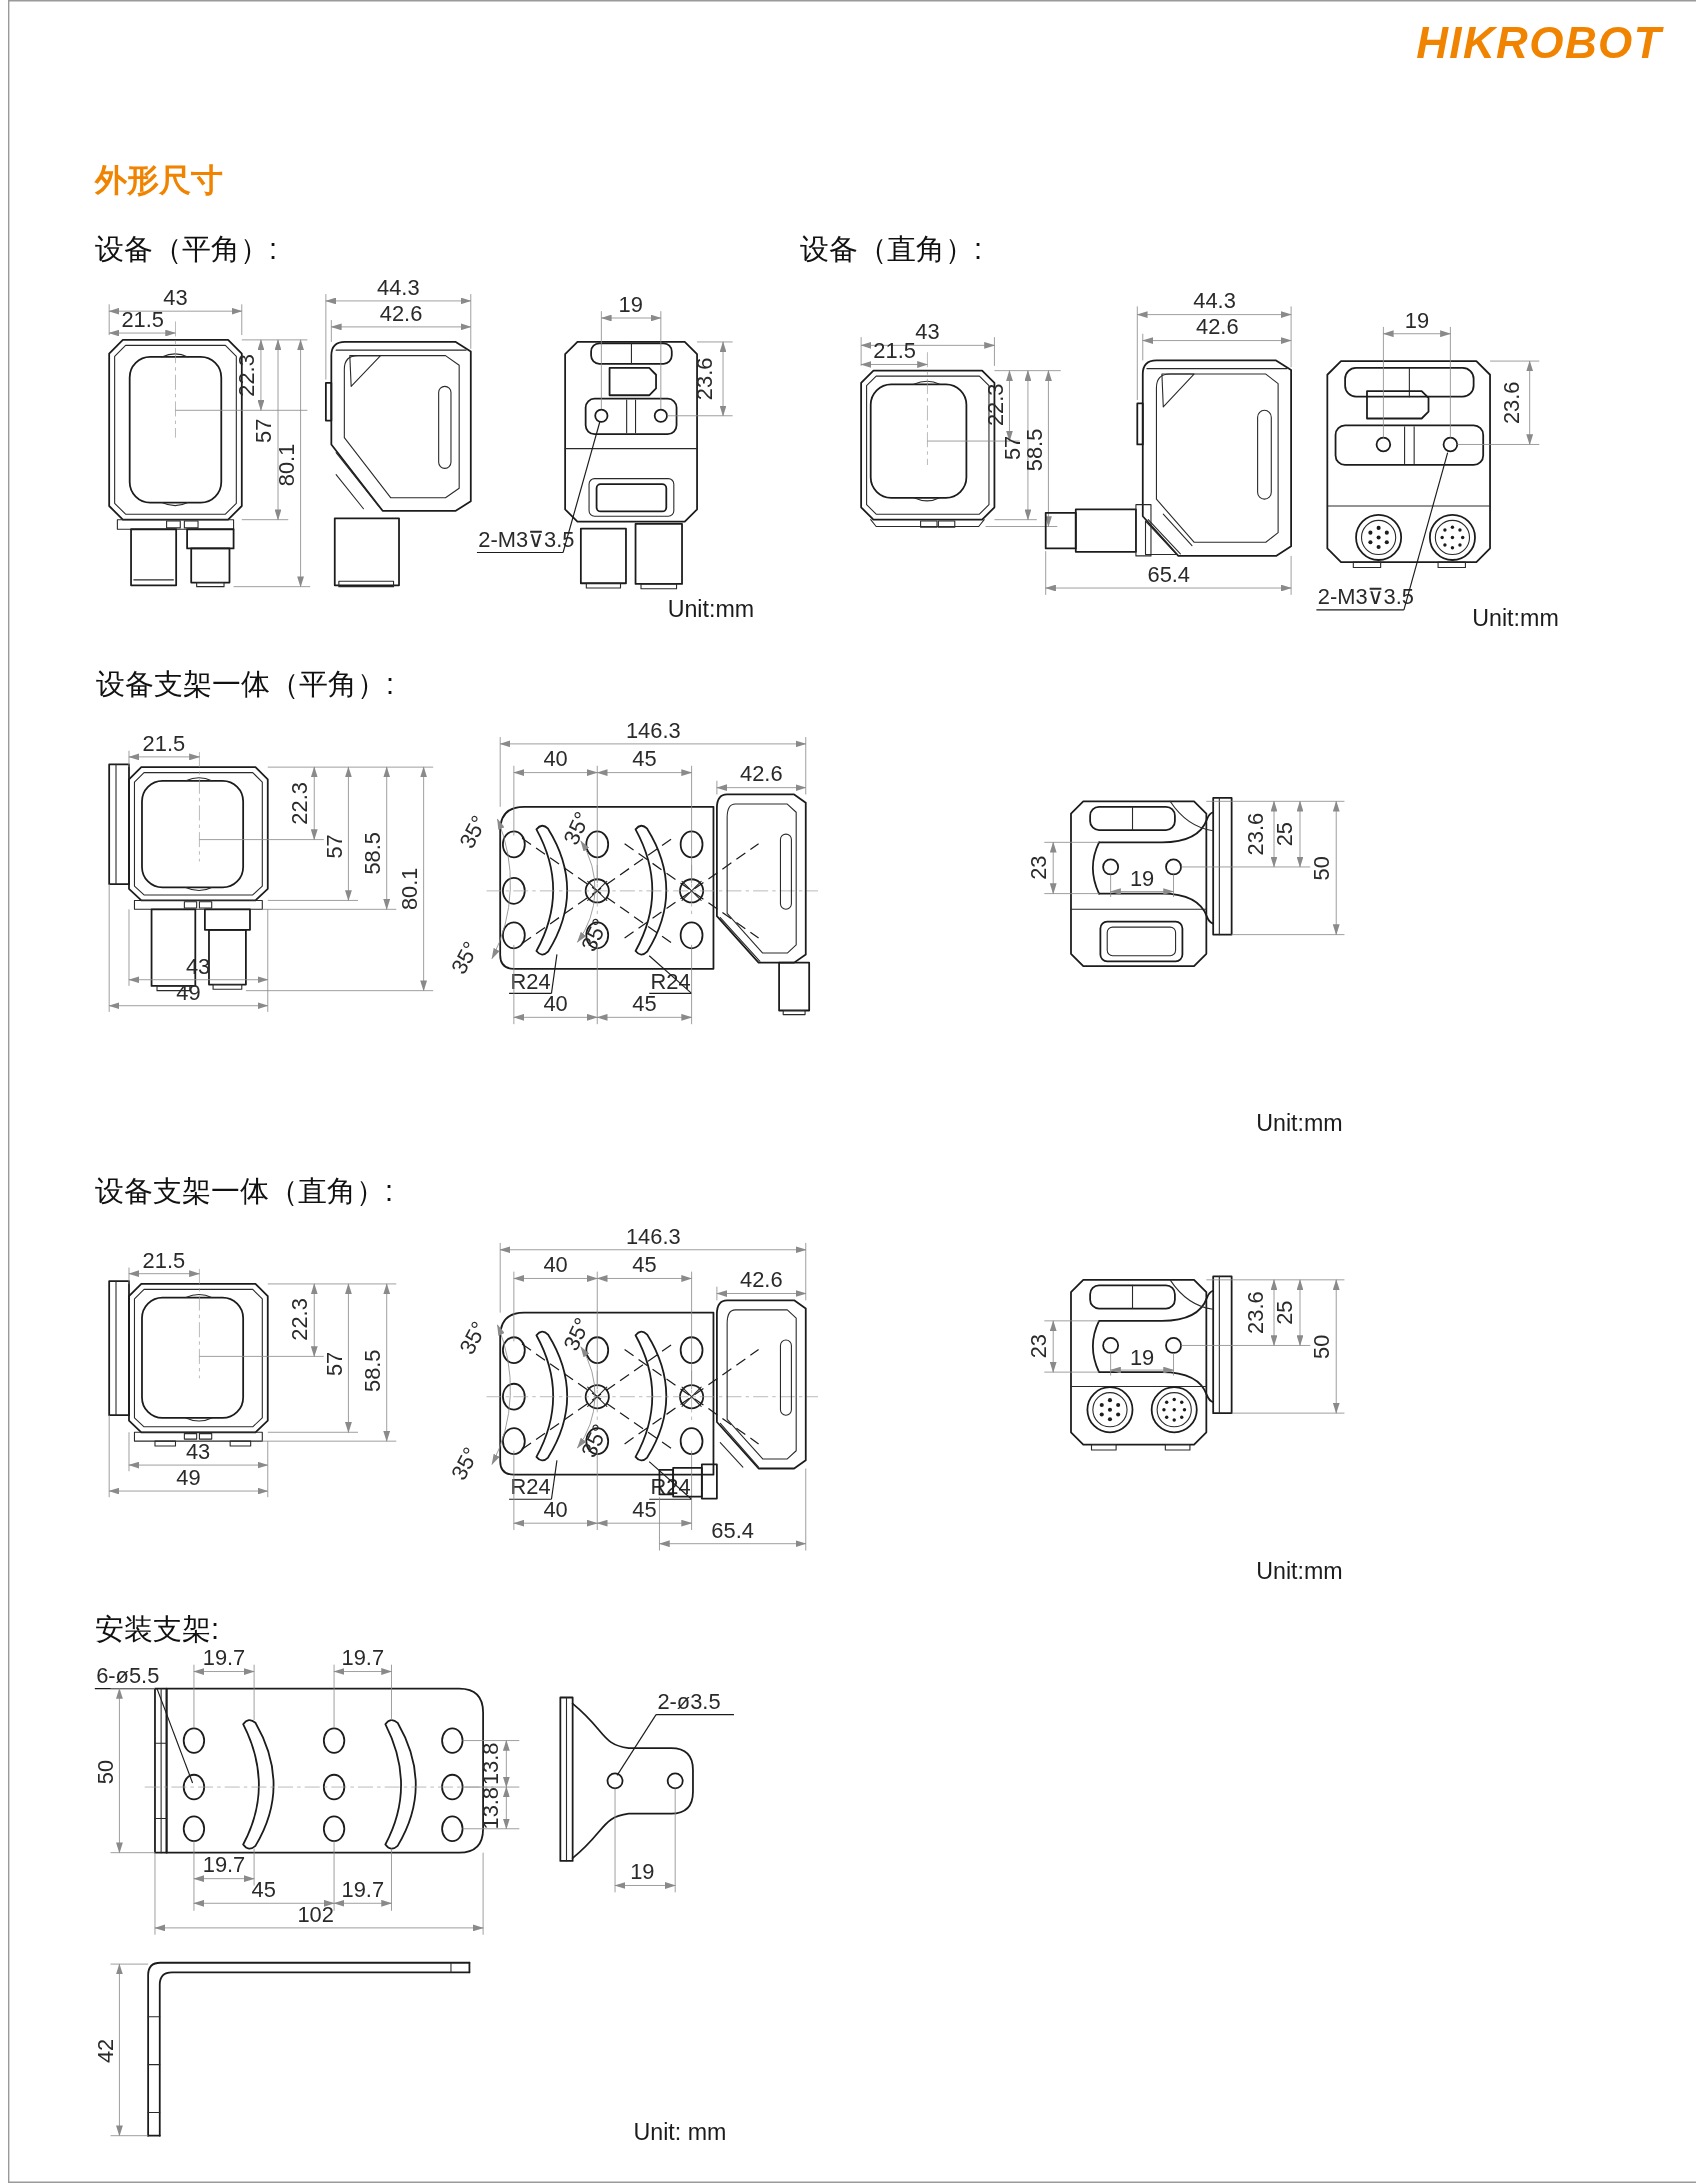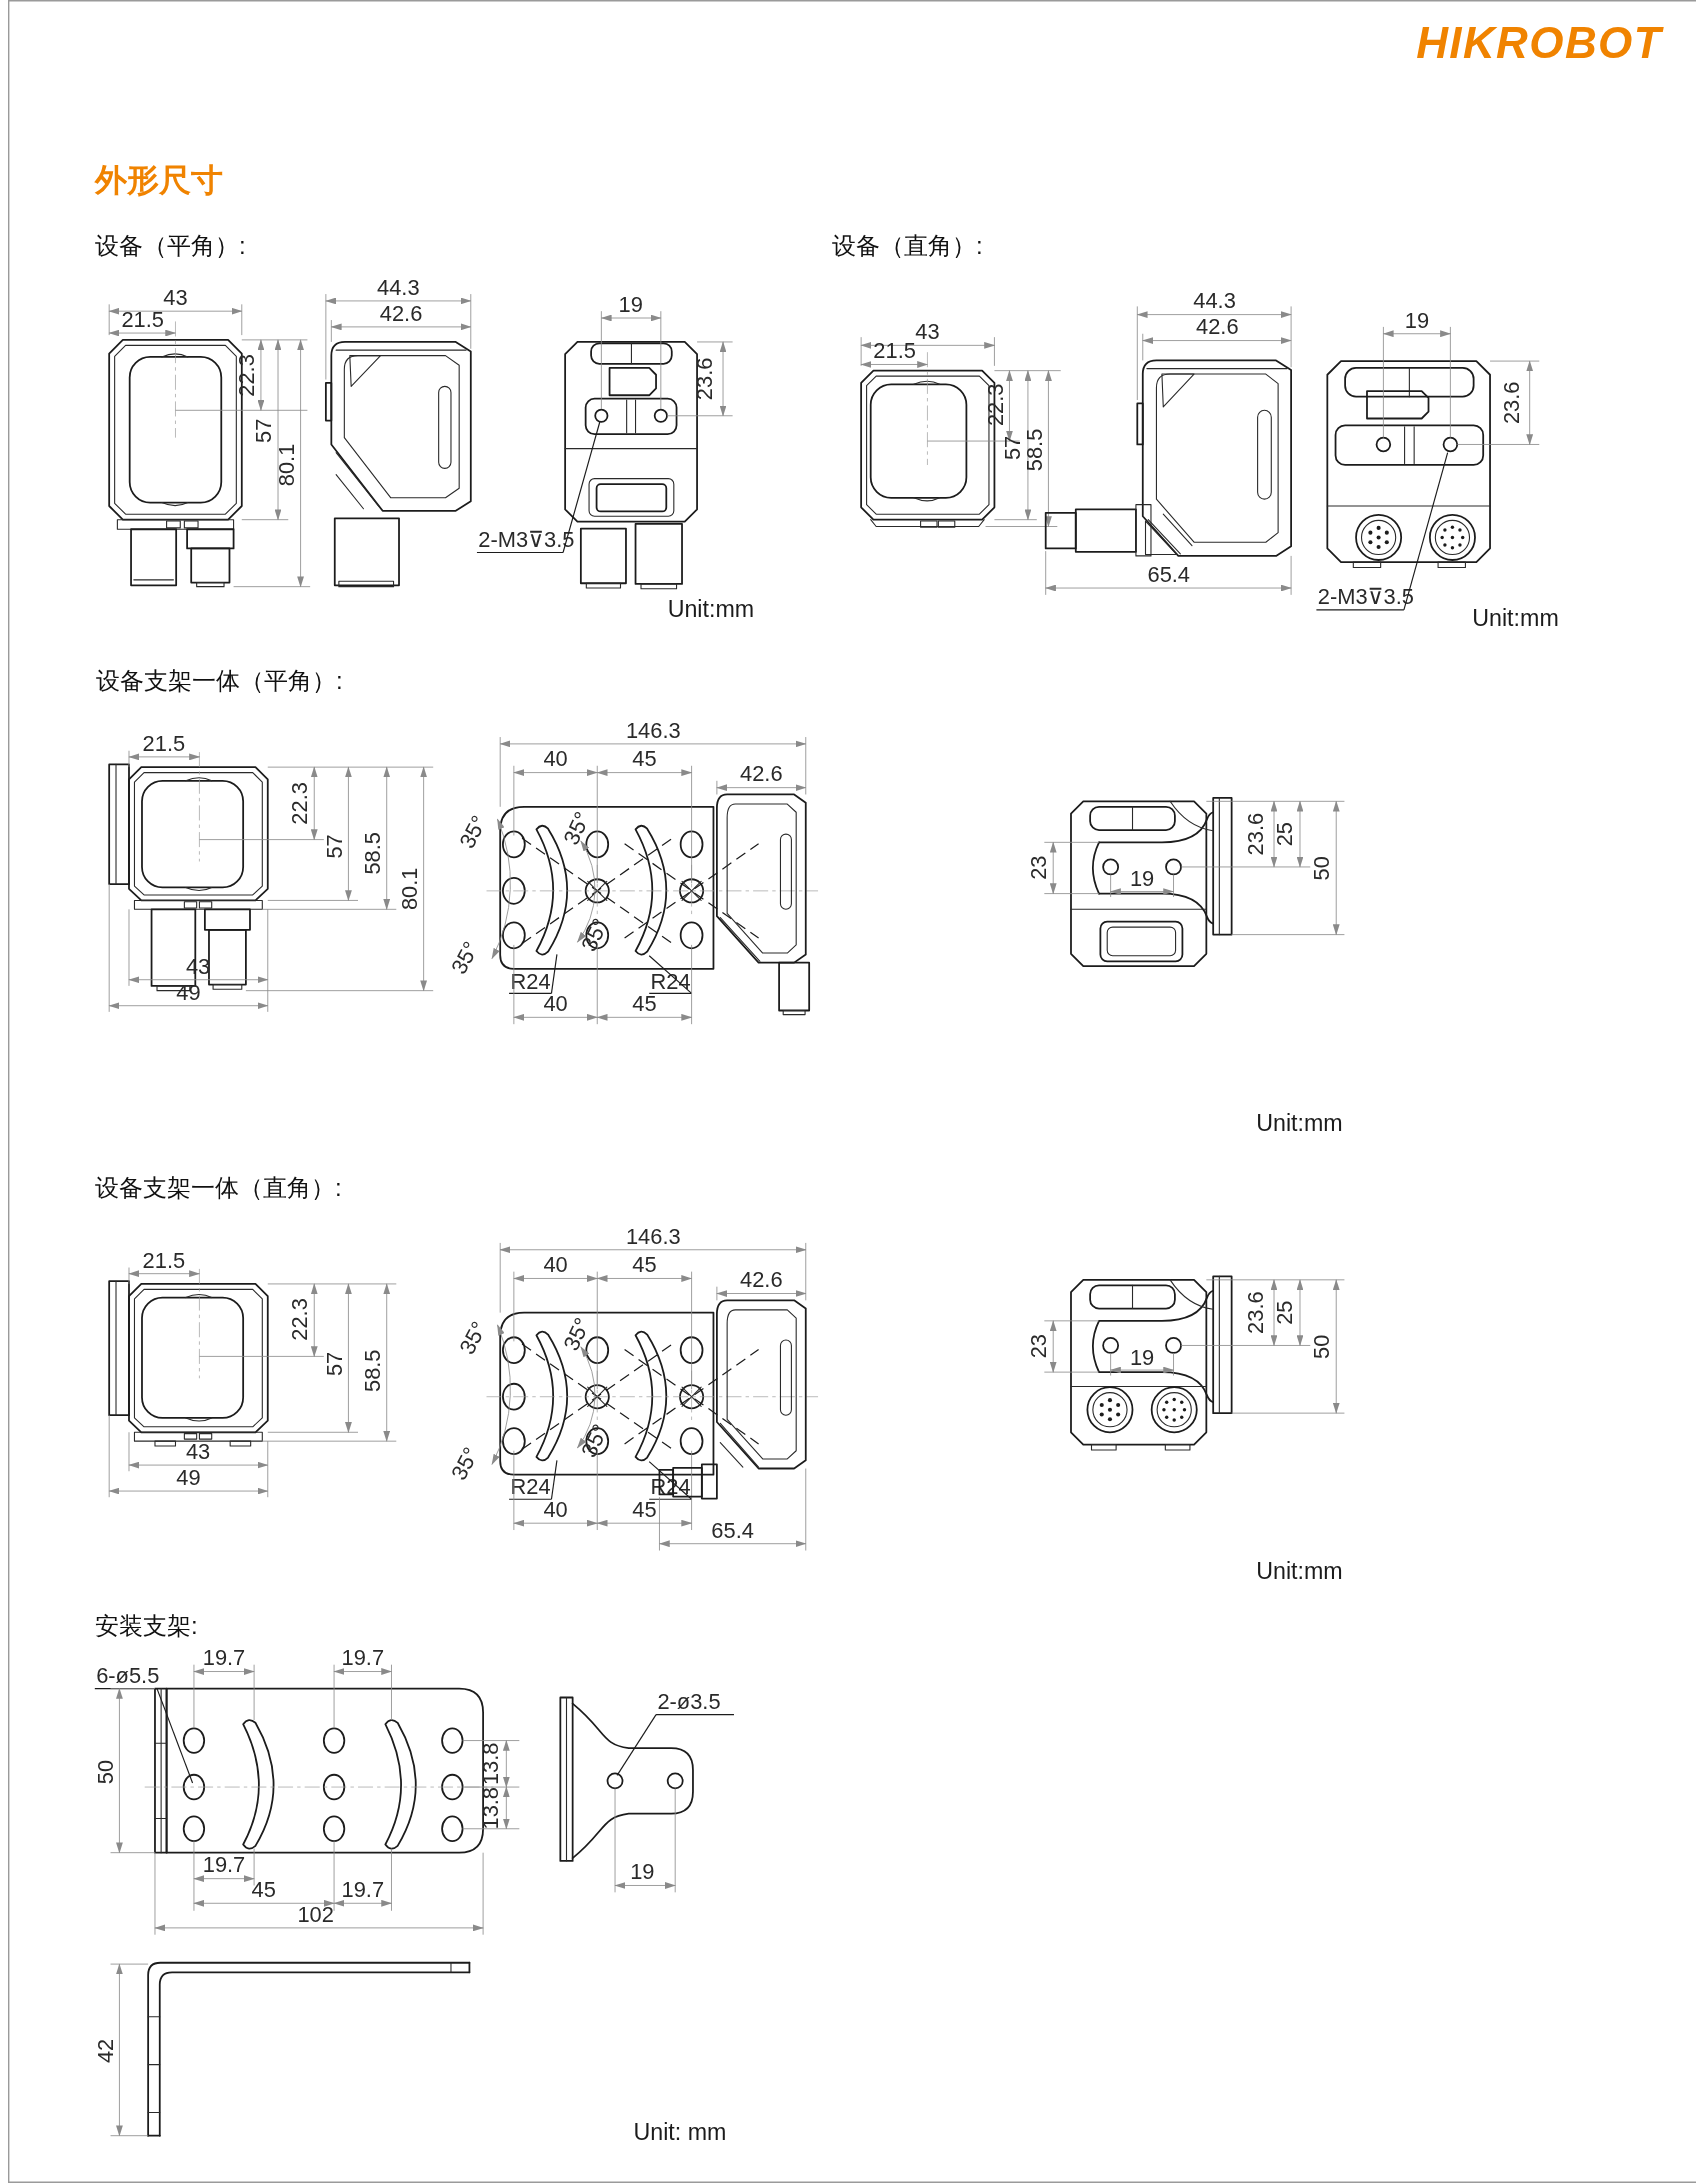--- a/index.html
+++ b/index.html
@@ -1,21 +1,21 @@
 <!DOCTYPE html>
 <html style="font-size:11px"><head>
 <meta charset="utf-8">
 <style>
   html,body{margin:0;padding:0;background:#fff;}
   .page{position:relative;width:1696px;height:2183px;background:#ffffff;
         font-family:"Liberation Sans",sans-serif;box-shadow:inset 0 0 0 1.4px #9a9a9a;overflow:hidden;margin-left:8px;}
   .logo{position:absolute;top:18px;right:42px;font-size:44px;font-weight:bold;font-style:italic;
         color:#F08300;letter-spacing:1.4px;}
   .title{position:absolute;left:87px;top:159px;font-size:32px;font-weight:bold;color:#F08300;}
-  .sec-label{position:absolute;font-size:24px;color:#111;}
+  .sec-label{position:absolute;font-size:29px;color:#111;}
   svg{position:absolute;left:0;top:0;}
   .ol{fill:none;stroke:#1c1c1c;stroke-width:2.6;stroke-linejoin:round;stroke-linecap:round;}
   .ol2{fill:none;stroke:#2a2a2a;stroke-width:1.6;stroke-linejoin:round;stroke-linecap:round;}
   .dl{fill:none;stroke:#8a8a8a;stroke-width:1.2;}
   .nl{fill:none;stroke:#1c1c1c;stroke-width:1.7;}
   .dash{fill:none;stroke:#1c1c1c;stroke-width:1.8;stroke-dasharray:16 9;}
   .cl{fill:none;stroke:#9a9a9a;stroke-width:1;stroke-dasharray:22 6 5 6;}
   .dt{font-family:"Liberation Sans",sans-serif;font-size:32px;fill:#2a2a2a;text-anchor:middle;}
   .nt{font-family:"Liberation Sans",sans-serif;font-size:32px;fill:#2a2a2a;text-anchor:start;}
   .ut{font-family:"Liberation Sans",sans-serif;font-size:34px;fill:#1c1c1c;text-anchor:start;}
@@ -23,21 +23,21 @@
 </style>
 </head>
 <body>
 
 <div class="page">
 
   <div class="logo">HIKROBOT</div>
   <div class="title">外形尺寸</div>
 
   <div class="sec-label" style="left:87px;top:230px;">设备（平角）:</div>
-  <div class="sec-label" style="left:824px;top:230px;">设备（直角）:</div>
+  <div class="sec-label" style="left:792px;top:230px;">设备（直角）:</div>
   <div class="sec-label" style="left:88px;top:665px;">设备支架一体（平角）:</div>
   <div class="sec-label" style="left:87px;top:1172px;">设备支架一体（直角）:</div>
   <div class="sec-label" style="left:87px;top:1610px;">安装支架:</div>
 
   <svg width="1696" height="2183" viewBox="0 0 2481 3193">
     <defs>
       <marker id="ar" markerUnits="userSpaceOnUse" markerWidth="16" markerHeight="10" refX="15" refY="5" orient="auto-start-reverse">
         <path d="M0,0 L16,5 L0,10 Z" fill="#8a8a8a"></path>
       </marker>
     </defs>

